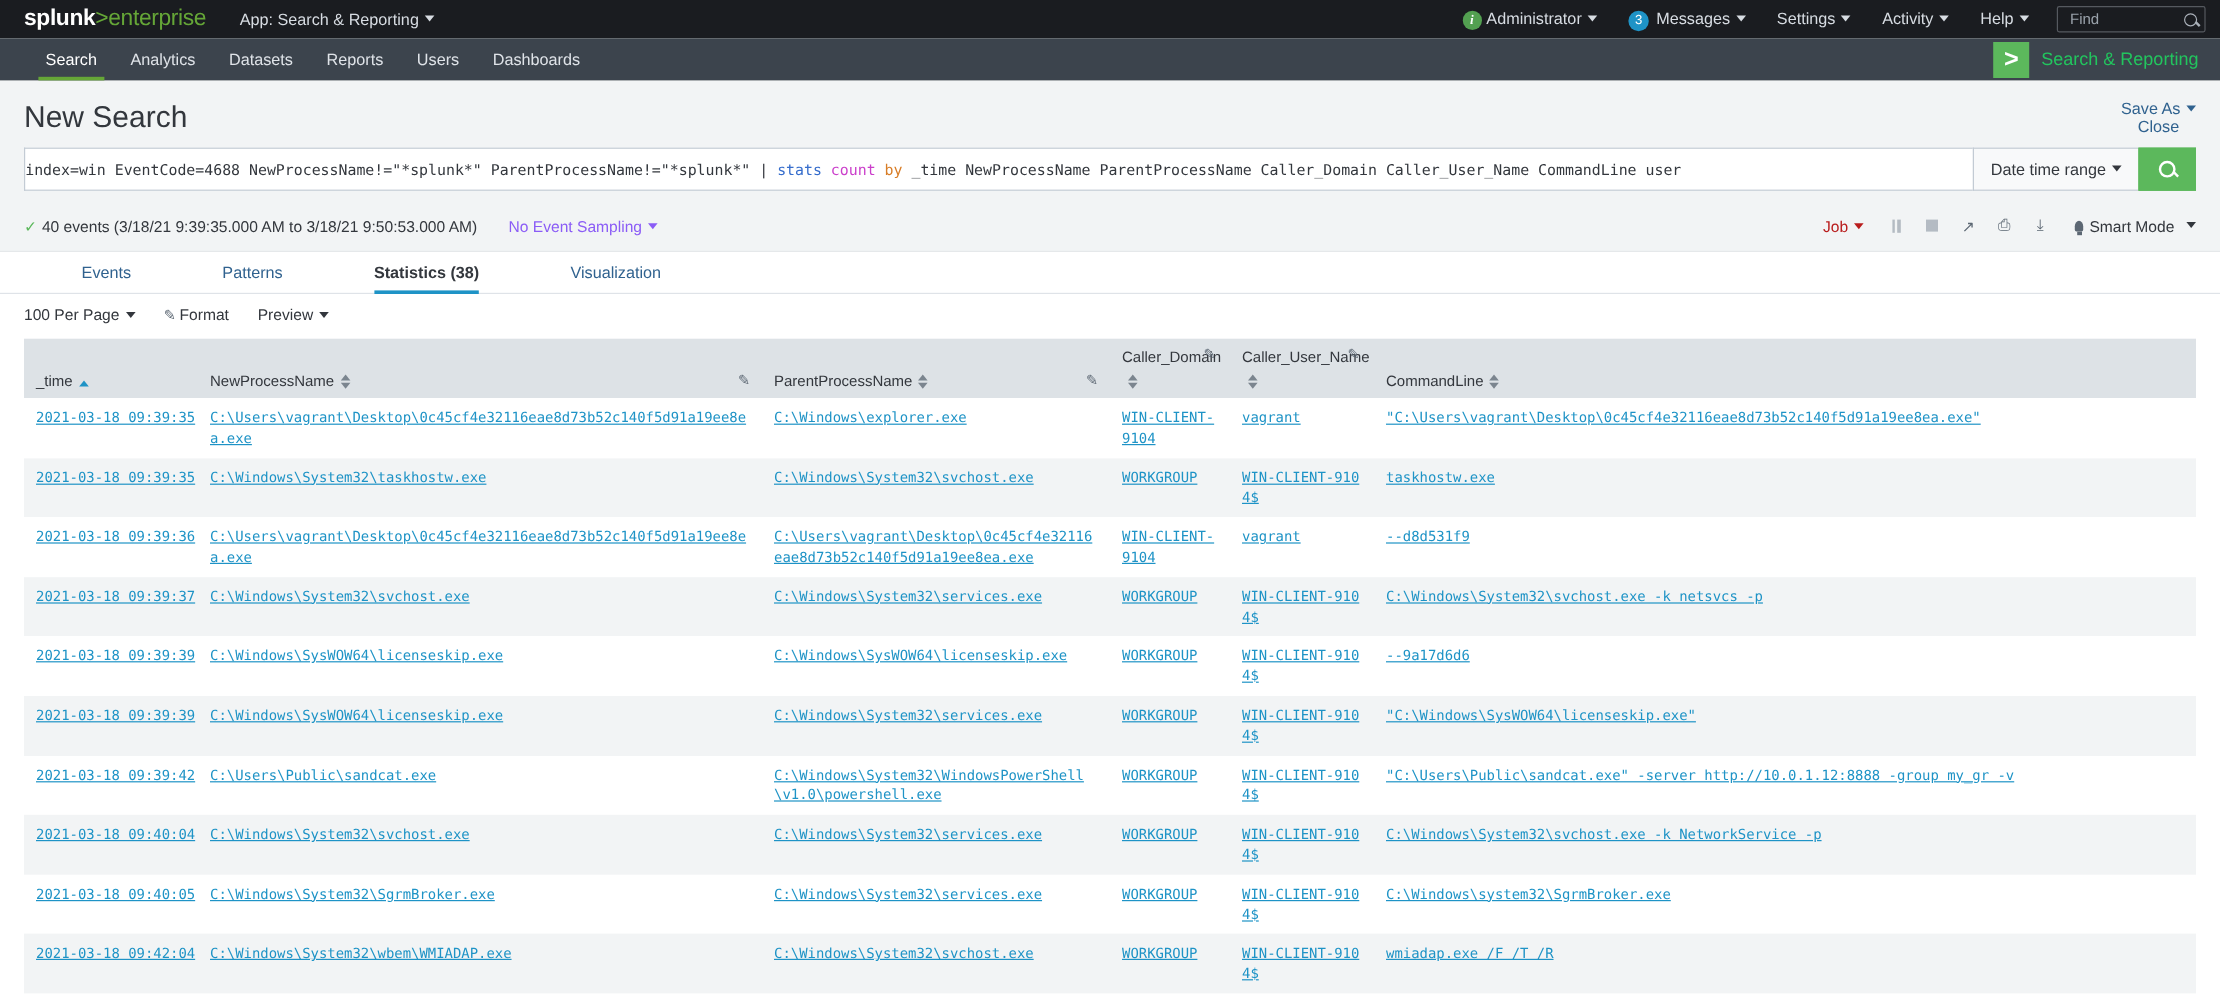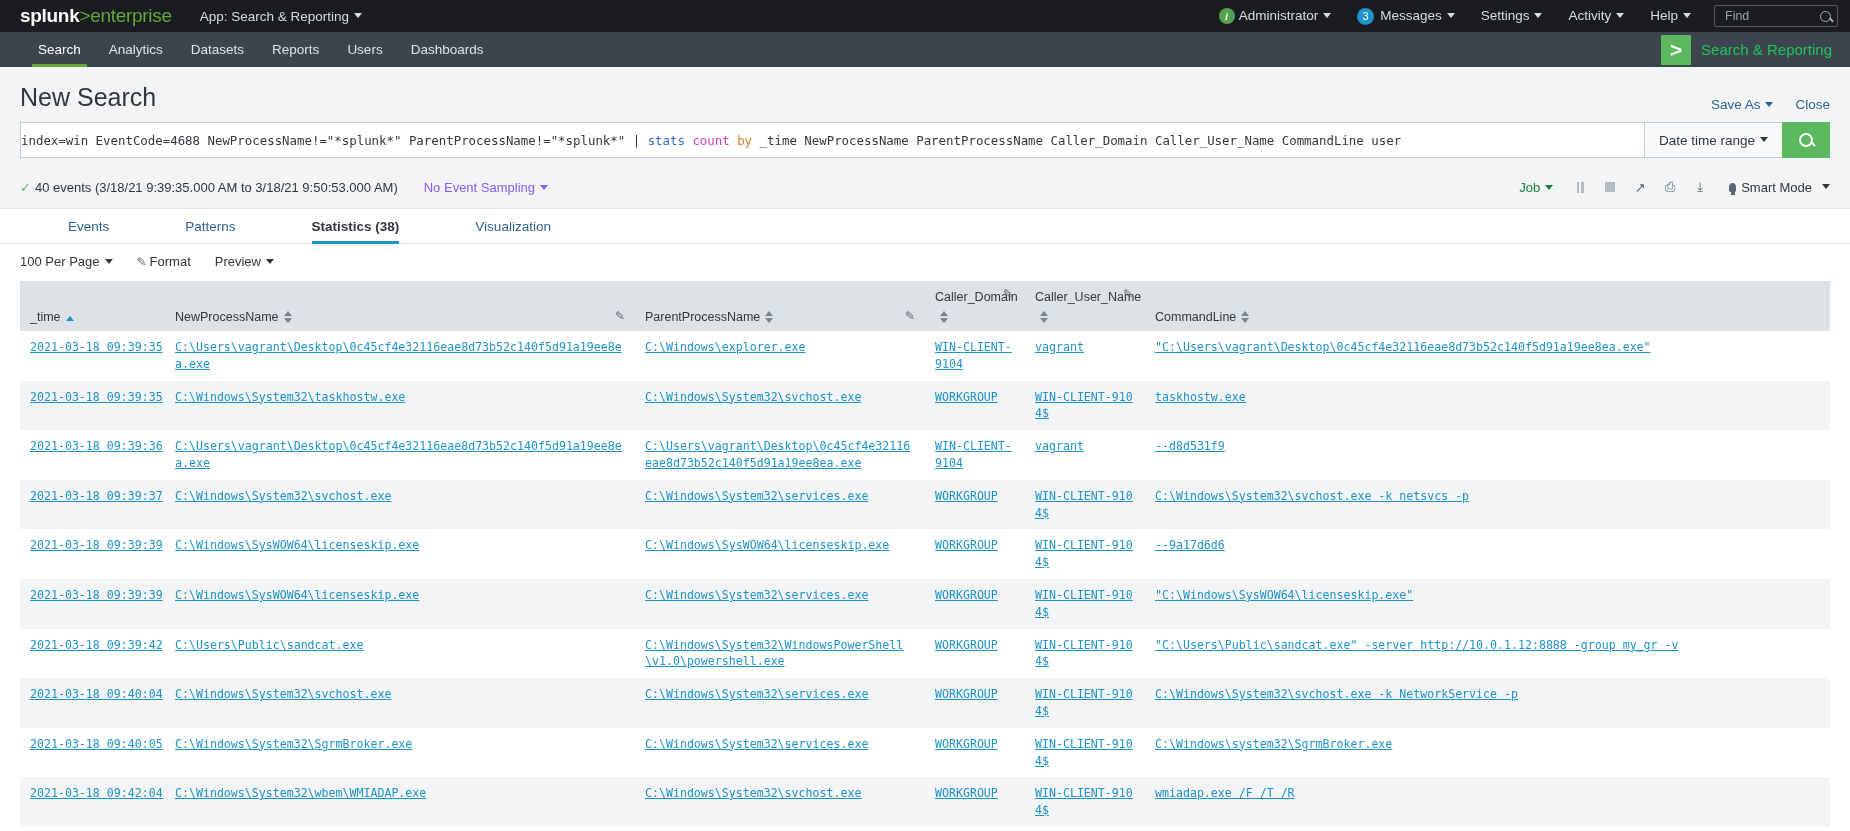--- a/index.html
+++ b/index.html
@@ -190,21 +190,21 @@
   }
   .page-title {
     font-size: 25px;
     color: #33373d;
     font-weight: 400;
   }
   .title-actions {
     margin-left: auto;
     display: flex;
     align-items: center;
-    gap: 22px;
+    flex-direction: column;
   }
   .link-btn {
     color: #30628f;
     font-size: 13.5px;
     cursor: pointer;
     white-space: nowrap;
   }
 
   
   .searchbar {
@@ -281,21 +281,21 @@
   }
   .events-count { color: #33373d; }
   .check { color: #5cb85c; margin-right: 4px; }
   .sampling { margin-left: 26px; color: #8b5cf6; cursor: pointer; }
   .status-right {
     margin-left: auto;
     display: flex;
     align-items: center;
     gap: 0;
   }
-  .job-btn { color: #15803d; font-size: 13px; padding: 0 12px; cursor: pointer; }
+  .job-btn { color: #b91c1c; font-size: 13px; padding: 0 12px; cursor: pointer; }
   .ctrl {
     width: 30px; height: 22px;
     display: inline-flex;
     align-items: center;
     justify-content: center;
     cursor: pointer;
     color: #5c6773;
   }
   .ctrl.disabled { color: #b4bbc3; }
   .pause-bars { display: flex; gap: 2px; }

